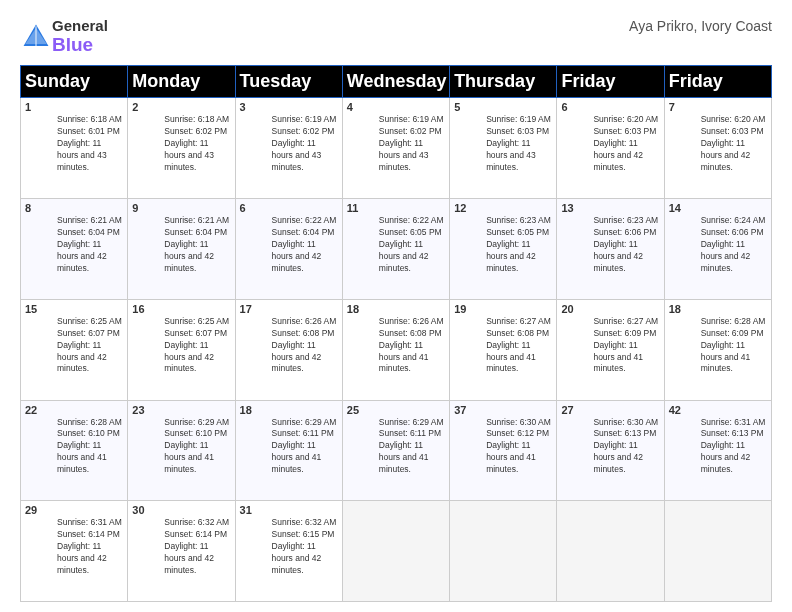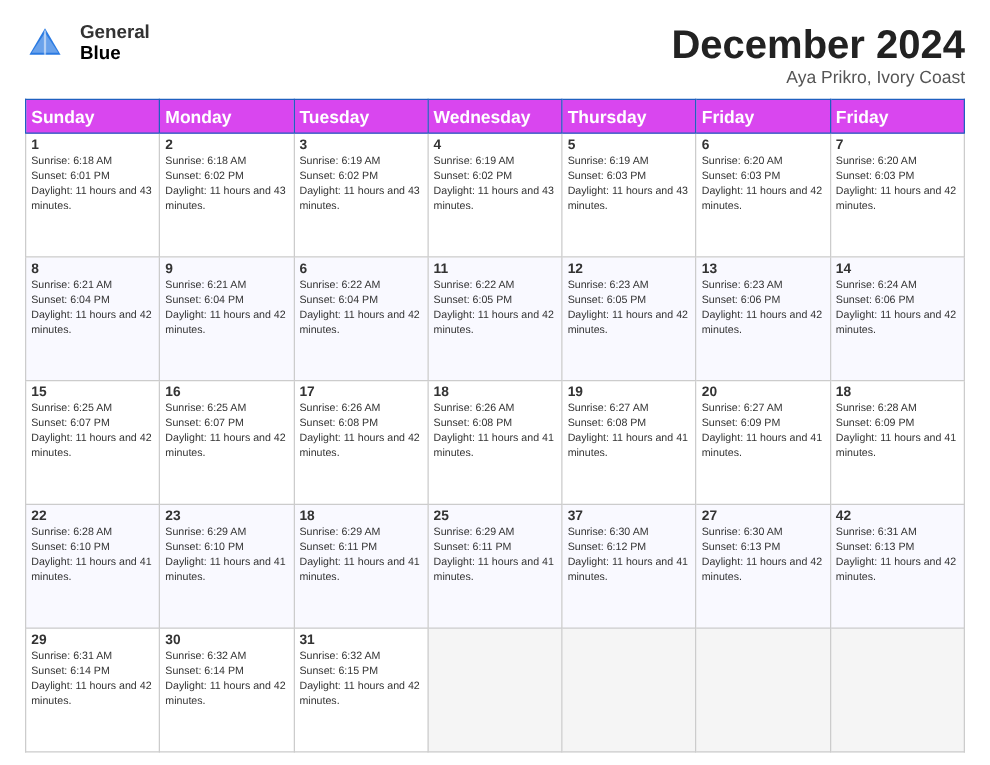--- a/index.html
+++ b/index.html
@@ -19,36 +19,36 @@
     }
     .header {
       display: flex;
       justify-content: space-between;
       align-items: flex-start;
       margin-bottom: 10px;
     }
     .logo {
       display: flex;
       align-items: center;
-      gap: 12px;
+      gap: 0;
     }
     .logo-text {
       display: flex;
       flex-direction: column;
       line-height: 1.1;
     }
     .logo-general {
       font-size: 15px;
       font-weight: bold;
       color: #333;
     }
     .logo-blue {
-      font-size: 15px;
+      font-size: 19px;
       font-weight: bold;
-      color: #000000;
+      color: #8b5cf6;
     }
     .logo-icon {
       width: 32px;
       height: 32px;
     }
     .title-block {
       text-align: right;
     }
     .month-title {
       font-size: 32px;
@@ -61,23 +61,23 @@
       color: #555;
     }
     .calendar {
       flex: 1;
       border: 1px solid #ccc;
       border-collapse: collapse;
       width: 100%;
       table-layout: fixed;
     }
     .calendar th {
-      background: #d946ef;
+      background: #000000;
       color: #fff;
-      font-size: 14px;
+      font-size: 18px;
       font-weight: bold;
       padding: 5px 4px;
       text-align: left;
       border: 1px solid #2060c0;
     }
     .calendar td {
       vertical-align: top;
       border: 1px solid #ccc;
       padding: 3px 4px;
       font-size: 9px;
@@ -94,40 +94,40 @@
     .day-num {
       font-size: 11px;
       font-weight: bold;
       display: block;
       margin-bottom: 1px;
     }
     .day-info {
       font-size: 8.5px;
       line-height: 1.4;
       color: #333;
+      margin-left: 32px;
     }
   </style>
 </head>
 <body>
 
 <div class="page">
   <div class="header">
     <div class="logo">
       <svg class="logo-icon" viewBox="0 0 36 36">
         <polygon points="18,4 32,28 4,28" fill="#2a7ae2"></polygon>
         <polygon points="18,8 30,26 6,26" fill="#fff" opacity="0.3"></polygon>
         <line x1="18" y1="6" x2="18" y2="28" stroke="#fff" stroke-width="2" opacity="0.5"></line>
       </svg>
       <div class="logo-text">
         <span class="logo-general">General</span>
         <span class="logo-blue">Blue</span>
       </div>
     </div>
     <div class="title-block">
-      <div class="month-title">December 2024</div>
       <div class="subtitle">Aya Prikro, Ivory Coast</div>
     </div>
   </div>
 
   <table class="calendar">
     <thead>
       <tr>
       <th>Sunday</th>
           <th>Monday</th>
           <th>Tuesday</th>

